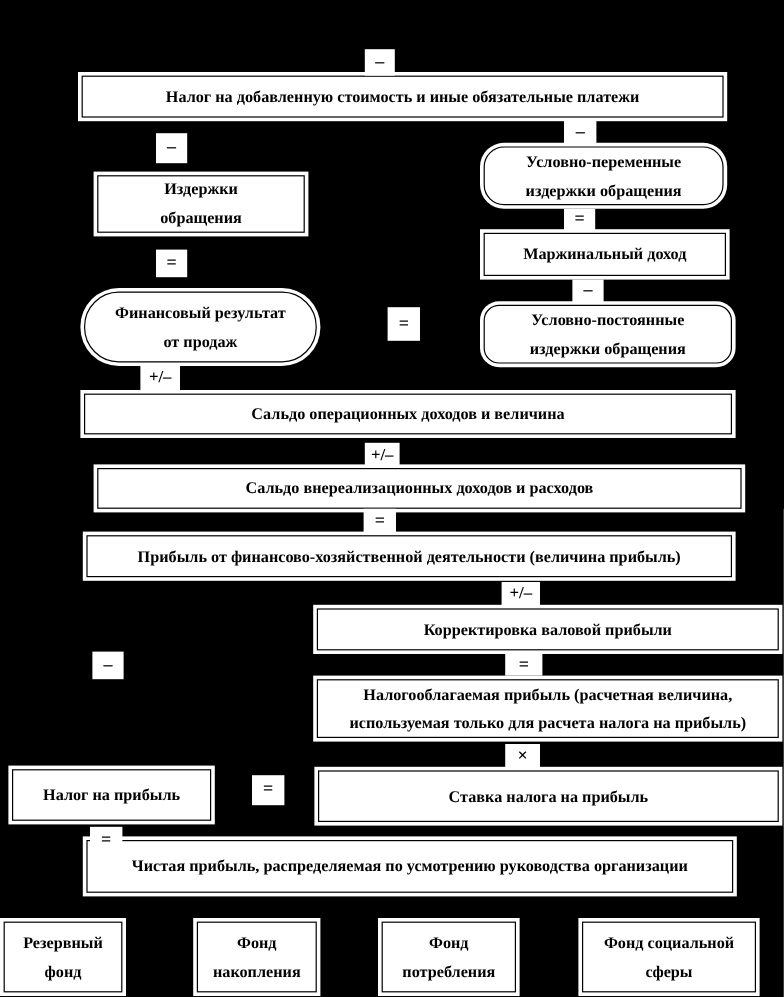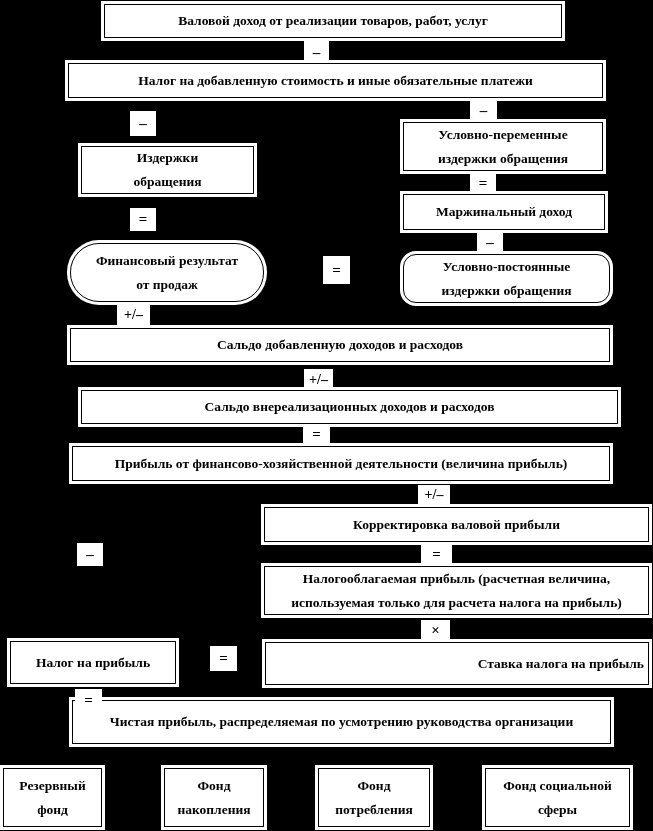--- a/index.html
+++ b/index.html
@@ -40,29 +40,26 @@
     font-size: 15px;
     line-height: 1;
   }
   .op.small { font-size: 14px; }
 </style>
 </head>
 <body>
 
 <div class="canvas">
 
-  <div class="box" style="left:104px; top:4px;  width:458px; height:34px;">
-    <span>Валовой доход от реализации товаров, работ, услуг</span>
-  </div>
 
   <div class="box" style="left:68px; top:63px; width:535px; height:35px;align-items:center;">
     <span>Налог на добавленную стоимость и иные обязательные платежи</span>
   </div>
 
-  <div class="box" style="left:403px; top:122px; width:200px; height:49px;">
+  <div class="box" style="left:403px; top:122px; width:200px; height:49px;border-radius:17px;">
     <span>Условно-переменные
 издержки обращения</span>
   </div>
 
   <div class="box" style="left:70px; top:146px; width:173px; height:48px;margin-left:11px;">
     <span>Издержки
 обращения</span>
   </div>
 
   <div class="box" style="left:403px; top:194px; width:202px; height:36px;">
@@ -73,21 +70,21 @@
     <span>Финансовый результат
 от продаж</span>
   </div>
 
   <div class="box" style="left:403px; top:254px; width:207px; height:49px;border-radius:13px;">
     <span>Условно-постоянные
 издержки обращения</span>
   </div>
 
   <div class="box" style="left:70px; top:328px; width:540px; height:34px;">
-    <span>Сальдо добавленную доходов и расходов</span>
+    <span>Сальдо операционных доходов и величина</span>
   </div>
 
   <div class="box" style="left:81px; top:390px; width:537px; height:34px;">
     <span>Сальдо внереализационных доходов и расходов</span>
   </div>
 
   <div class="box" style="left:72px; top:446px; width:538px; height:35px;">
     <span>Прибыль от финансово-хозяйственной деятельности (величина прибыль)</span>
   </div>
 
@@ -97,21 +94,21 @@
   </div>
 
   <div class="box" style="left:264px; top:507px; width:385px; height:35px;">
     <span>Корректировка валовой прибыли</span>
   </div>
 
   <div class="box" style="left:10px; top:641px; width:166px; height:43px;">
     <span>Налог на прибыль</span>
   </div>
 
-  <div class="box" style="left:265px; top:642px; width:384px; height:43px;justify-content:flex-end;">
+  <div class="box" style="left:265px; top:642px; width:384px; height:43px;">
     <span>Ставка налога на прибыль</span>
   </div>
 
   <div class="box" style="left:72px; top:700px; width:539px; height:44px;">
     <span>Чистая прибыль, распределяемая по усмотрению руководства организации</span>
   </div>
 
   <div class="box" style="left:3px; top:768px; width:99px; height:59px;align-items:center;">
     <span>Резервный
 фонд</span>

